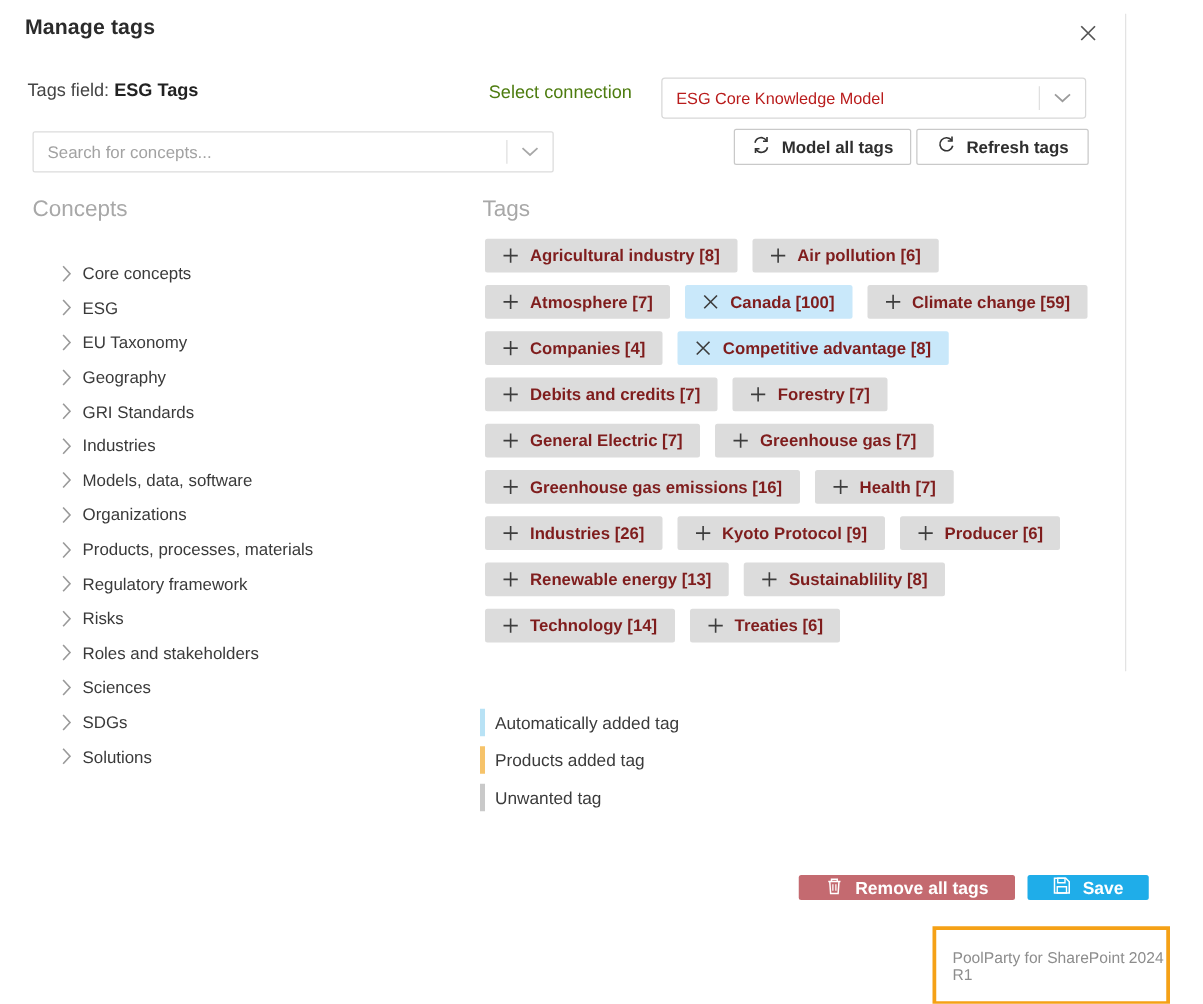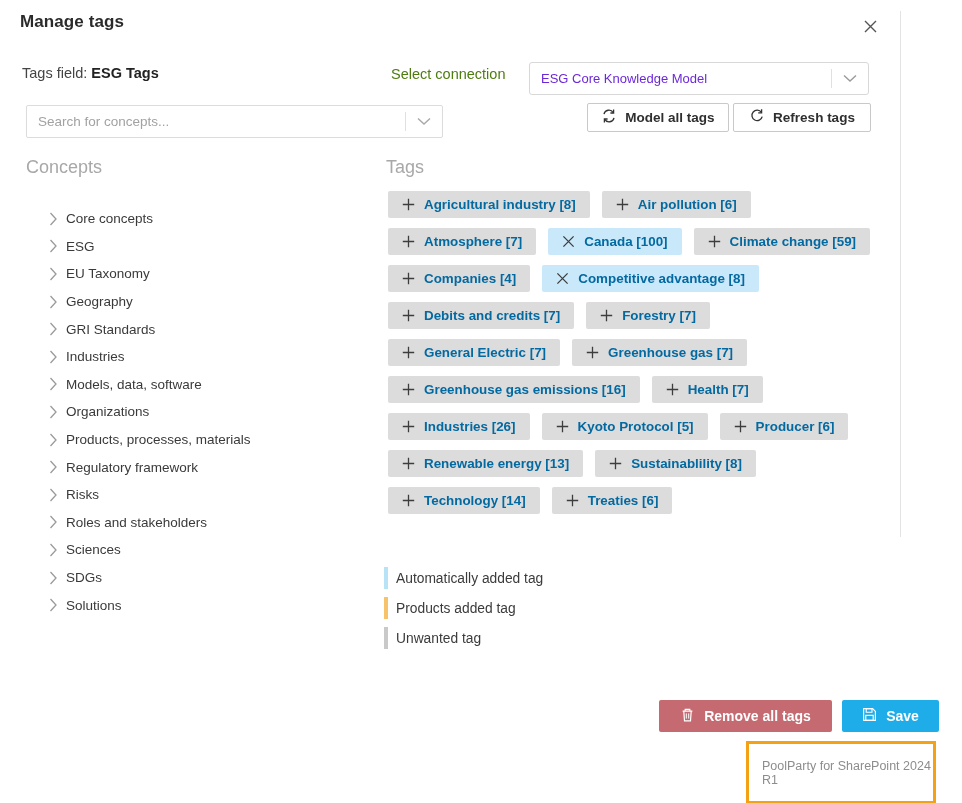--- a/index.html
+++ b/index.html
@@ -75,21 +75,21 @@
     background: #fff;
     box-sizing: border-box;
     display: flex;
     align-items: center;
     cursor: pointer;
   }
   .connection-select .value {
     flex: 1;
     padding-left: 11px;
     font-size: 13px;
-    color: #6d28d9;
+    color: #b91c1c;
     white-space: nowrap;
     overflow: hidden;
   }
   .sep-bar {
     width: 1px;
     height: 19px;
     background: #e0e0e0;
   }
   .caret-box {
     width: 36px;
@@ -194,21 +194,21 @@
   .tag {
     height: 27px;
     padding: 0 14px;
     background: #dcdcdc;
     border-radius: 2px;
     display: inline-flex;
     align-items: center;
     gap: 9px;
     font-size: 13.4px;
     font-weight: bold;
-    color: #0369a1;
+    color: #7f1d1d;
     cursor: pointer;
     white-space: nowrap;
     box-sizing: border-box;
   }
   .tag.selected { background: #c9e8fa; }
   .tag .glyph {
     display: inline-flex;
     align-items: center;
     justify-content: center;
     width: 13px;
@@ -234,34 +234,33 @@
     flex: none;
   }
   .legend-label {
     font-size: 13.8px;
     color: #3b3b3b;
   }
 
   
   .footer-btn {
     position: absolute;
-    height: 32px;
+    height: 20px;
     border: 0;
     border-radius: 2px;
     display: flex;
     align-items: center;
     justify-content: center;
     gap: 9px;
     font-family: "Liberation Sans", sans-serif;
     font-size: 14px;
     font-weight: bold;
     color: #ffffff;
     cursor: pointer;
     box-sizing: border-box;
-    margin-left: 20px;
   }
   #btn-remove-all { left: 639px; top: 700px; width: 173px; background: #c46a70; }
   #btn-save { left: 822px; top: 700px; width: 97px; background: #1fade9; }
 
   .version-badge {
     position: absolute;
     left: 746px;
     top: 741px;
     width: 190px;
     height: 63px;
@@ -575,21 +574,21 @@
         </svg>
       </span>
       <span>Industries [26]</span>
     </div>
     <div class="tag">
       <span class="glyph">
         <svg width="13" height="13" viewBox="0 0 13 13">
           <path d="M6.5 0.8 V12.2 M0.8 6.5 H12.2" stroke="#3d3d3d" stroke-width="1.3" fill="none"></path>
         </svg>
       </span>
-      <span>Kyoto Protocol [5]</span>
+      <span>Kyoto Protocol [9]</span>
     </div>
     <div class="tag">
       <span class="glyph">
         <svg width="13" height="13" viewBox="0 0 13 13">
           <path d="M6.5 0.8 V12.2 M0.8 6.5 H12.2" stroke="#3d3d3d" stroke-width="1.3" fill="none"></path>
         </svg>
       </span>
       <span>Producer [6]</span>
     </div>
     <div class="tag">

